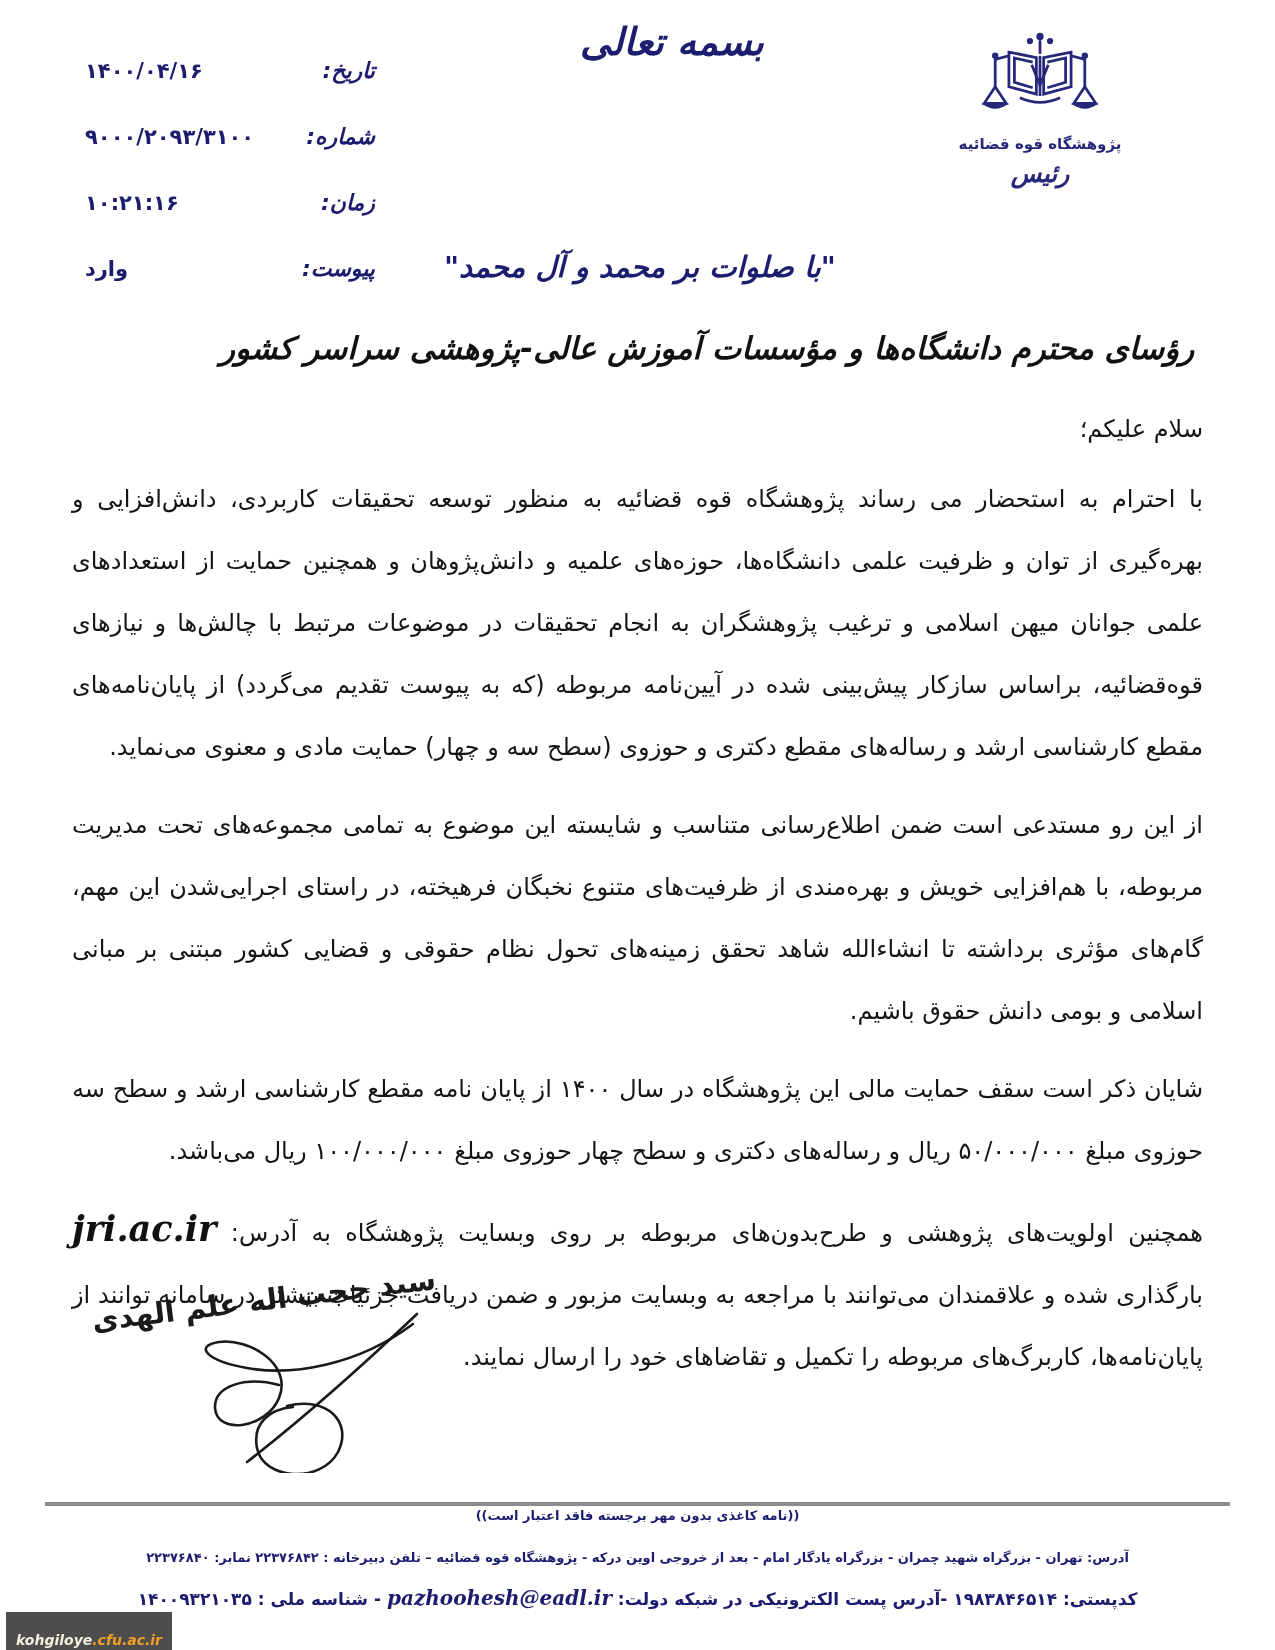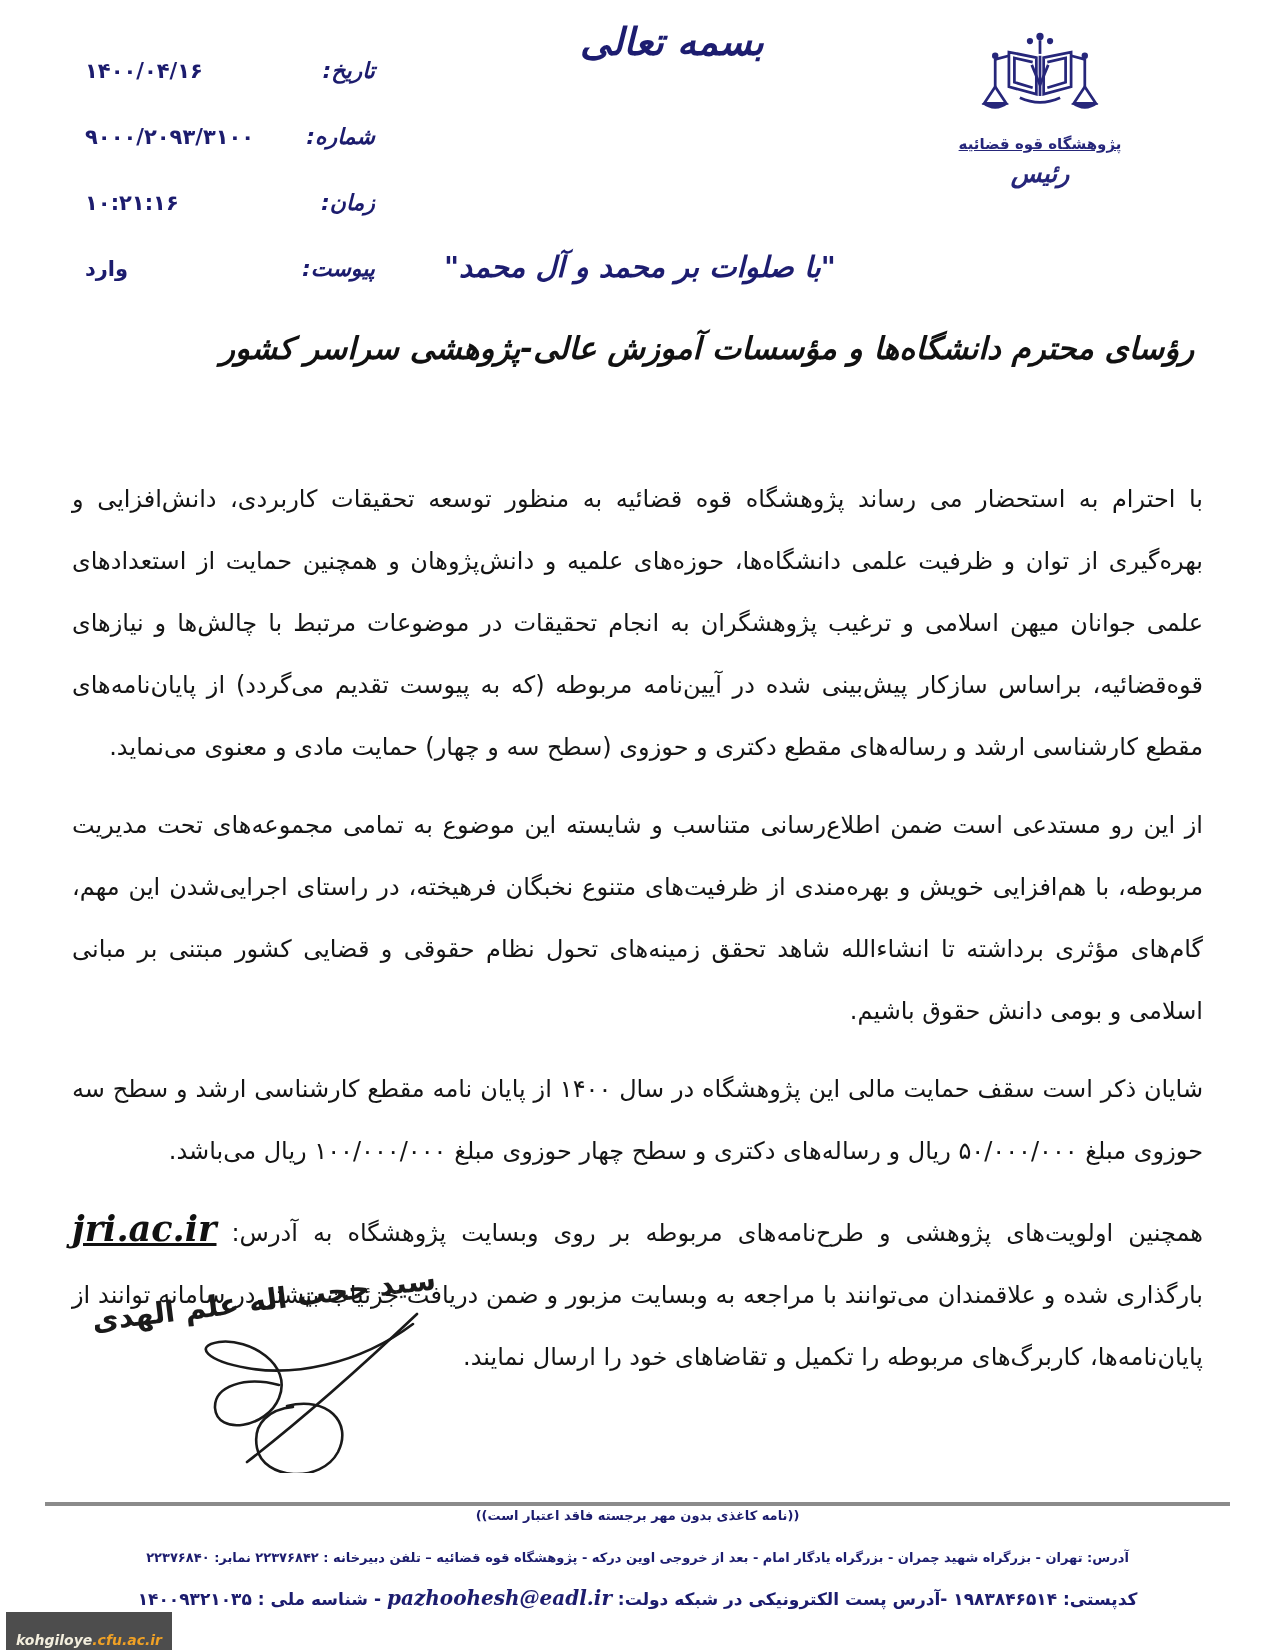--- a/index.html
+++ b/index.html
@@ -6,42 +6,42 @@
   .page {
     position:relative; width:1275px; height:1650px; background:#ffffff;
     font-family:"DejaVu Sans", sans-serif; overflow:hidden;
   }
   
   .basmala {
     position:absolute; top:20px; left:300px; right:231px; text-align:center;
     font-size:38px; font-weight:bold; font-style:italic; color:#1d1d70; direction:rtl;
   }
   .logo-block { position:absolute; top:30px; right:140px; width:190px; text-align:center; color:#26267a; }
-  .logo-org  { font-size:15px; font-weight:bold; direction:rtl; margin-top:2px;text-decoration:underline; }
+  .logo-org  { font-size:15px; font-weight:bold; direction:rtl; margin-top:2px; }
   .logo-role { font-size:25px; font-weight:bold; font-style:italic; direction:rtl; margin-top:6px; }
   .hfields { position:absolute; top:58px; left:85px; width:290px; direction:rtl; color:#1c1c6e; }
   .hrow { display:flex; justify-content:space-between; align-items:baseline; height:66px; }
   .hrow .hlabel { font-size:22px; font-weight:bold; font-style:italic; }
   .hrow .hvalue { font-size:21px; font-weight:bold; }
   .salawat {
     position:absolute; top:250px; left:340px; width:600px; text-align:center;
     font-size:29px; font-weight:bold; font-style:italic; color:#1d1d70; direction:rtl;
   }
   .recipient {
     position:absolute; top:330px; left:220px; right:70px; text-align:left;
     font-size:31px; font-weight:bold; font-style:italic; color:#111; direction:rtl;
   }
   .greeting { position:absolute; top:415px; right:72px; left:72px; text-align:right; font-size:24px; color:#151515; direction:rtl; }
   
   .body-text { position:absolute; top:468px; left:72px; right:72px; direction:rtl; color:#151515; font-size:24px; }
   .body-text p { margin:0 0 16px 0; line-height:62px; text-align:justify; }
   .body-text p.closing { text-align:right; padding-right:200px; margin-top:10px; }
   .site-link {
     font-family:"DejaVu Serif", serif; font-style:italic; font-weight:bold;
-    font-size:35px; text-decoration:underline; color:#111; direction:ltr; unicode-bidi:embed;
+    font-size:35px; color:#111; direction:ltr; unicode-bidi:embed;
   }
   
   .signature { position:absolute; top:1258px; left:95px; width:340px; height:215px; }
   
   .footer-rule { position:absolute; top:1502px; left:45px; right:45px; height:4px; background:#8b8b8b; }
   .fline { position:absolute; left:20px; right:20px; text-align:center; direction:rtl; color:#1c1c6e; font-weight:bold; }
   .fline1 { top:1490px; font-size:13px;margin-top:18px; }
   .fline2 { top:1550px; font-size:13px; }
   .fline3 { top:1586px; font-size:17px; }
   .email-link {
@@ -115,26 +115,27 @@
     <div class="hrow">
       <span class="hlabel">پیوست:</span>
       <span class="hvalue">وارد</span>
     </div>
   </div>
 
   <div class="salawat">"با صلوات بر محمد و آل محمد"</div>
 
   <div class="recipient">رؤسای محترم دانشگاه‌ها و مؤسسات آموزش عالی-پژوهشی سراسر کشور</div>
 
+  <div class="greeting">سلام علیکم؛</div>
 
   <div class="body-text">
     <p>با احترام به استحضار می رساند پژوهشگاه قوه قضائیه به منظور توسعه تحقیقات کاربردی، دانش‌افزایی و بهره‌گیری از توان و ظرفیت علمی دانشگاه‌ها، حوزه‌های علمیه و دانش‌پژوهان و همچنین حمایت از استعدادهای علمی جوانان میهن اسلامی و ترغیب پژوهشگران به انجام تحقیقات در موضوعات مرتبط با چالش‌ها و نیازهای قوه‌قضائیه، براساس سازکار پیش‌بینی شده در آیین‌نامه مربوطه (که به پیوست تقدیم می‌گردد) از پایان‌نامه‌های مقطع کارشناسی ارشد و رساله‌های مقطع دکتری و حوزوی (سطح سه و چهار) حمایت مادی و معنوی می‌نماید.</p>
     <p>از این رو مستدعی است ضمن اطلاع‌رسانی متناسب و شایسته این موضوع به تمامی مجموعه‌های تحت مدیریت مربوطه، با هم‌افزایی خویش و بهره‌مندی از ظرفیت‌های متنوع نخبگان فرهیخته، در راستای اجرایی‌شدن این مهم، گام‌های مؤثری برداشته تا انشاءالله شاهد تحقق زمینه‌های تحول نظام حقوقی و قضایی کشور مبتنی بر مبانی اسلامی و بومی دانش حقوق باشیم.</p>
     <p>شایان ذکر است سقف حمایت مالی این پژوهشگاه در سال ۱۴۰۰ از پایان نامه مقطع کارشناسی ارشد و سطح سه حوزوی مبلغ ۵۰/۰۰۰/۰۰۰ ریال و رساله‌های دکتری و سطح چهار حوزوی مبلغ ۱۰۰/۰۰۰/۰۰۰ ریال می‌باشد.</p>
-    <p><span>همچنین اولویت‌های پژوهشی و طرح‌نامه‌های مربوطه بر روی وبسایت پژوهشگاه به آدرس: </span><span class="site-link">jri.ac.ir</span><span> بارگذاری شده و علاقمندان می‌توانند با مراجعه به وبسایت مزبور و ضمن دریافت جزئیات بیشتر در سامانه توانند از پایان‌نامه‌ها، کاربرگ‌های مربوطه را تکمیل و تقاضاهای خود را ارسال نمایند.</span></p>
+    <p><span>همچنین اولویت‌های پژوهشی و طرح‌بدون‌های مربوطه بر روی وبسایت پژوهشگاه به آدرس: </span><span class="site-link">jri.ac.ir</span><span> بارگذاری شده و علاقمندان می‌توانند با مراجعه به وبسایت مزبور و ضمن دریافت جزئیات بیشتر در سامانه توانند از پایان‌نامه‌ها، کاربرگ‌های مربوطه را تکمیل و تقاضاهای خود را ارسال نمایند.</span></p>
   </div>
 
   <div class="signature">
     <svg viewBox="0 0 340 215" width="340" height="215">
       <text x="170" y="52" font-size="29" font-weight="bold" text-anchor="middle" transform="rotate(-7 170 52)" fill="#1a1a1a" direction="rtl">سید حجت اله علم الهدی</text>
       <g fill="none" stroke="#1a1a1a" stroke-width="2.6" stroke-linecap="round">
         <path d="M318,66 C262,108 196,118 152,110 C112,103 98,88 124,84 C154,80 198,106 184,140 C172,170 122,178 120,150 C119,128 150,118 184,127"></path>
         <path d="M322,56 C284,92 214,156 152,204"></path>
         <path d="M192,148 C232,138 258,164 243,194 C226,226 168,222 162,190 C157,164 176,151 198,149"></path>
       </g>

